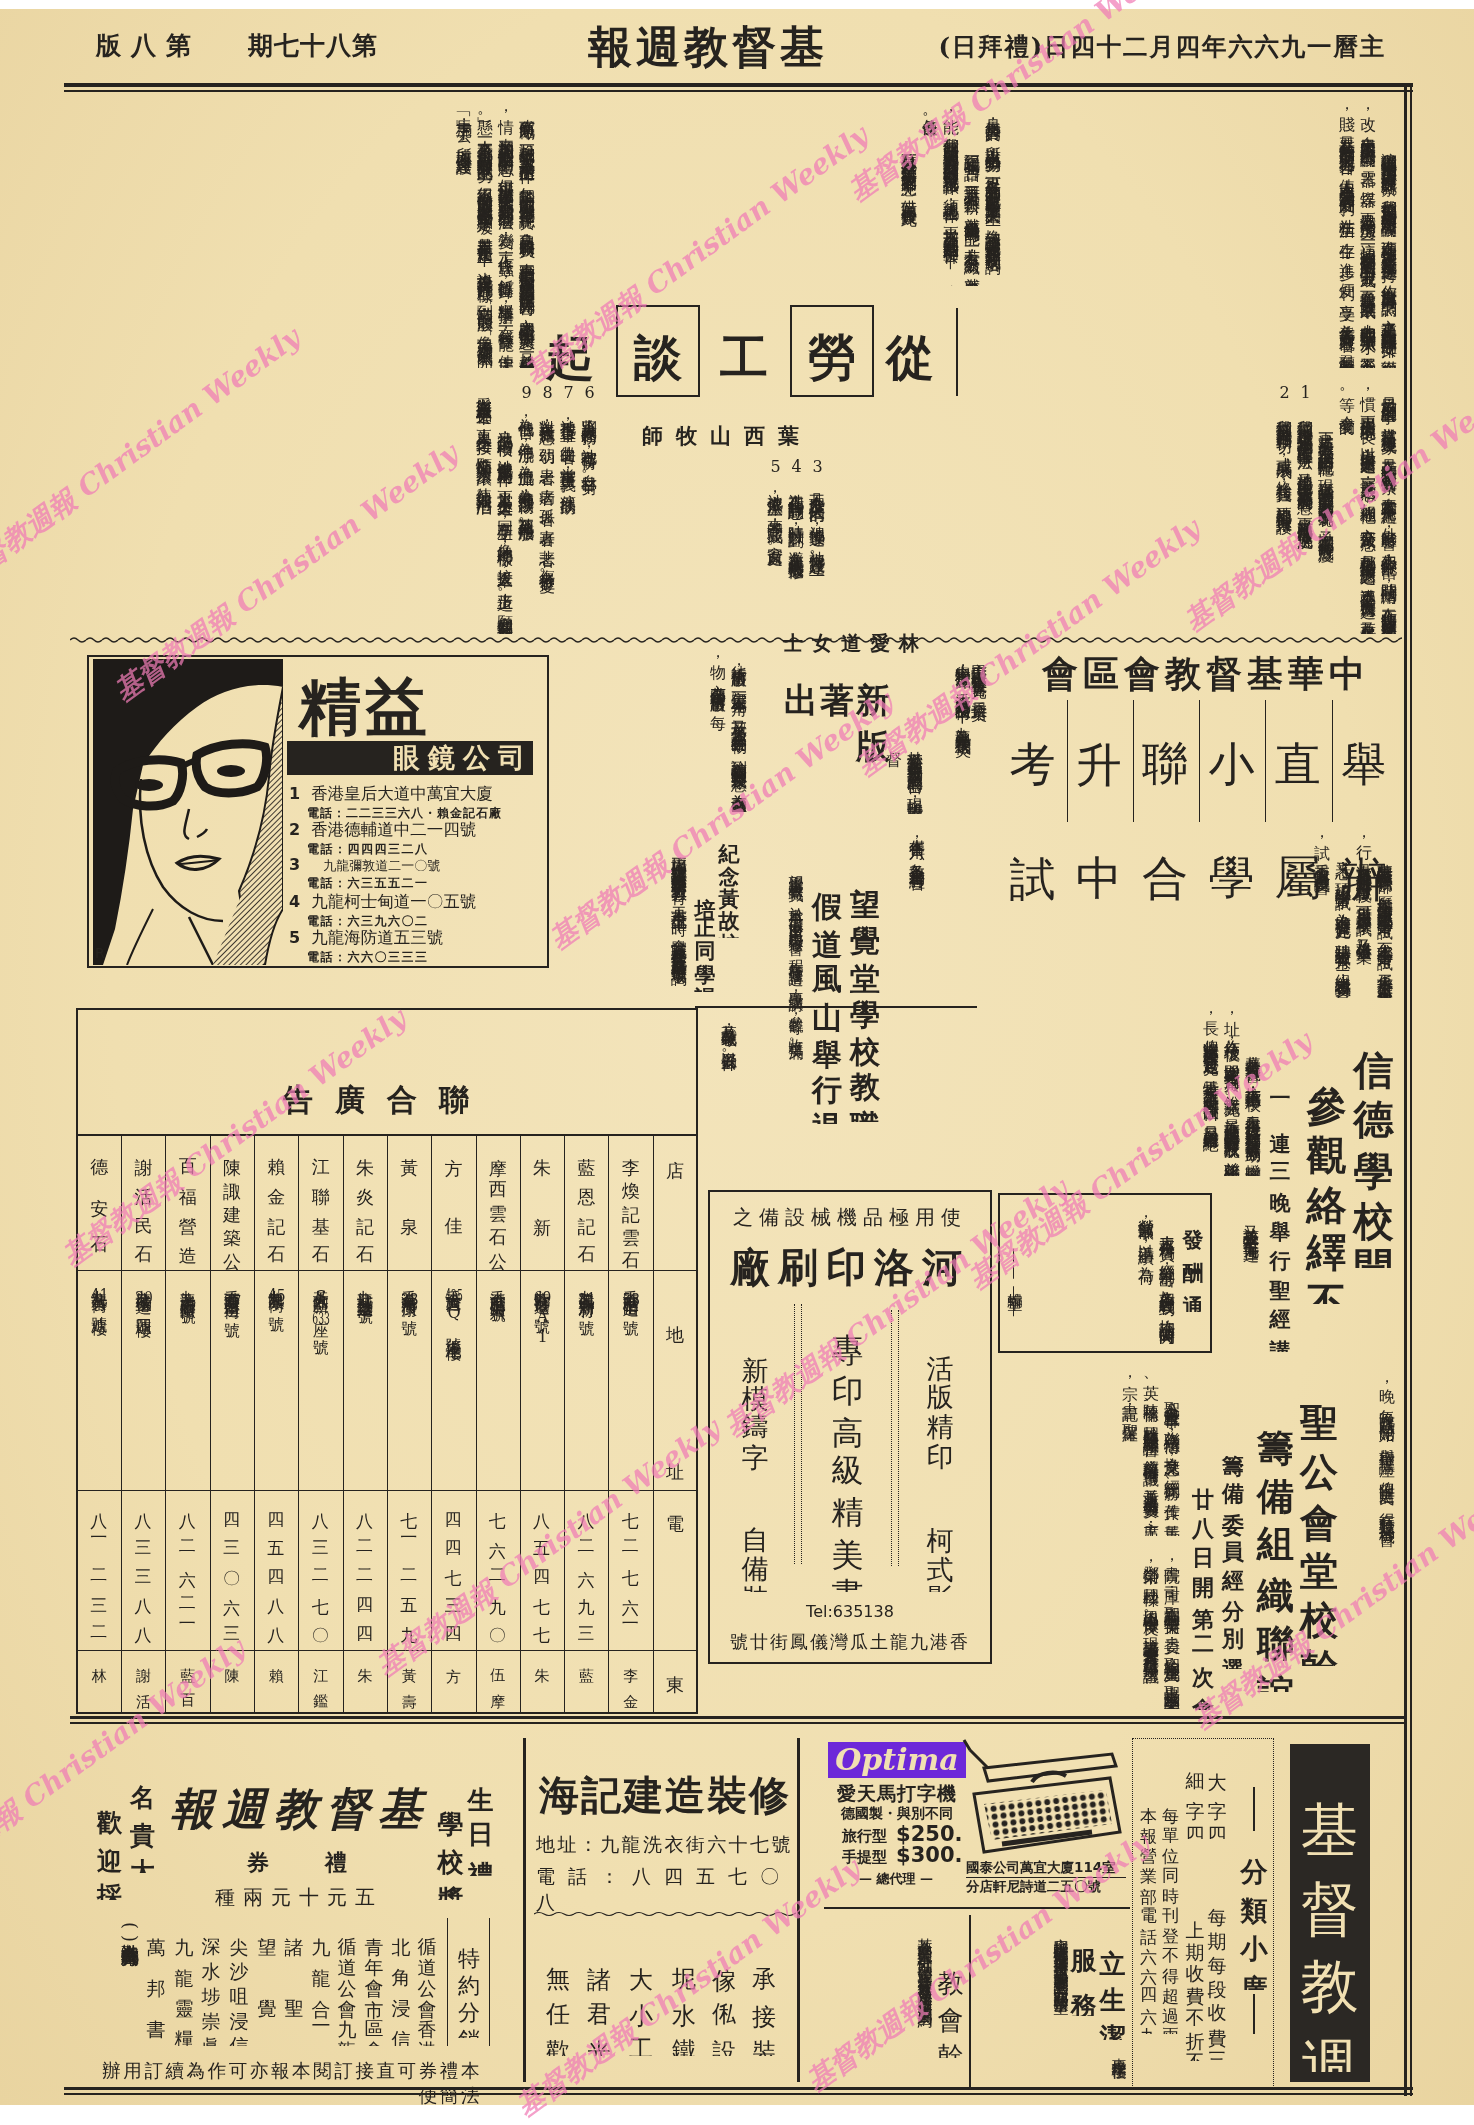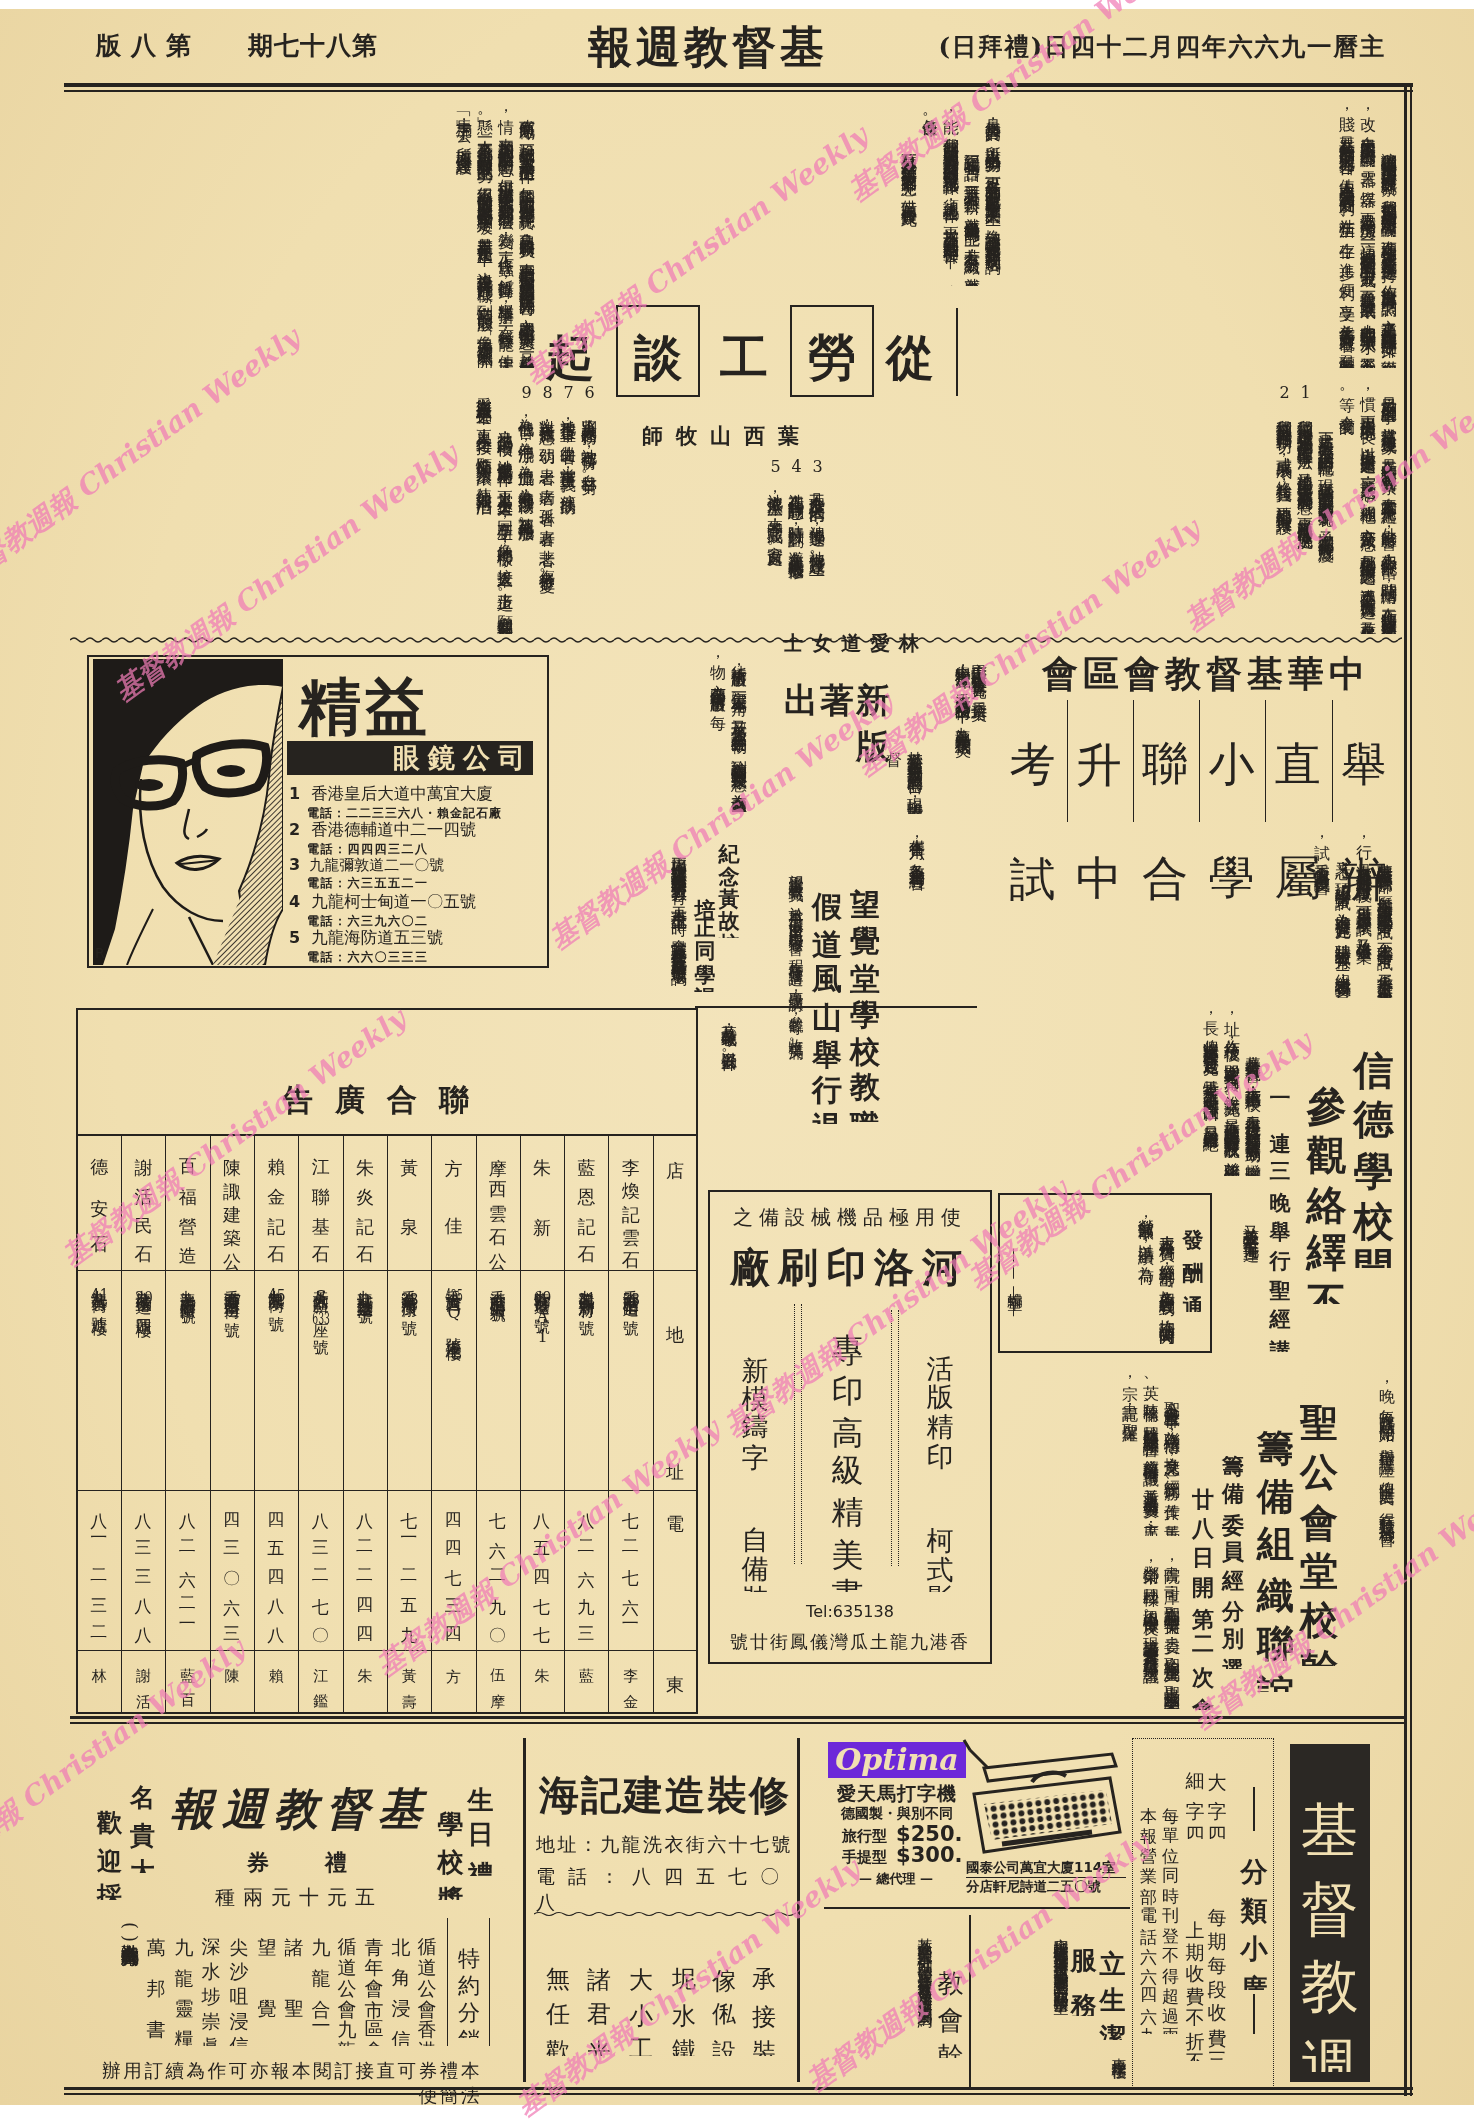--- a/index.html
+++ b/index.html
@@ -120,21 +120,21 @@
       <span style="font-size:16.5px;margin-left:6px;">香港皇后大道中萬宜大廈</span>
       <div class="hs" style="font-size:12px;margin-left:18px;letter-spacing:1px;">電話：二二三三六八・賴金記石廠</div>
     </div>
     <div class="abs" style="left:200px;top:162px;width:250px;">
       <span class="hs" style="font-size:16px;">2</span>
       <span style="font-size:16.5px;margin-left:6px;">香港德輔道中二一四號</span>
       <div class="hs" style="font-size:12px;margin-left:18px;letter-spacing:1.5px;">電話：四四四三二八</div>
     </div>
     <div class="abs" style="left:200px;top:198px;width:250px;">
       <span class="hs" style="font-size:16px;">3</span>
-      <span style="font-size:15px;margin-left:4px;">九龍彌敦道二一〇號</span>
+      <span style="font-size:13px;margin-left:18px;">九龍彌敦道二一〇號</span>
       <div class="hs" style="font-size:12px;margin-left:18px;letter-spacing:1.5px;">電話：六三五五二一</div>
     </div>
     <div class="abs" style="left:200px;top:234px;width:250px;">
       <span class="hs" style="font-size:16px;">4</span>
       <span style="font-size:16.5px;margin-left:6px;">九龍柯士甸道一〇五號</span>
       <div class="hs" style="font-size:12px;margin-left:18px;letter-spacing:1.5px;">電話：六三九六〇二</div>
     </div>
     <div class="abs" style="left:200px;top:270px;width:250px;">
       <span class="hs" style="font-size:16px;">5</span>
       <span style="font-size:16.5px;margin-left:6px;">九龍海防道五三號</span>

